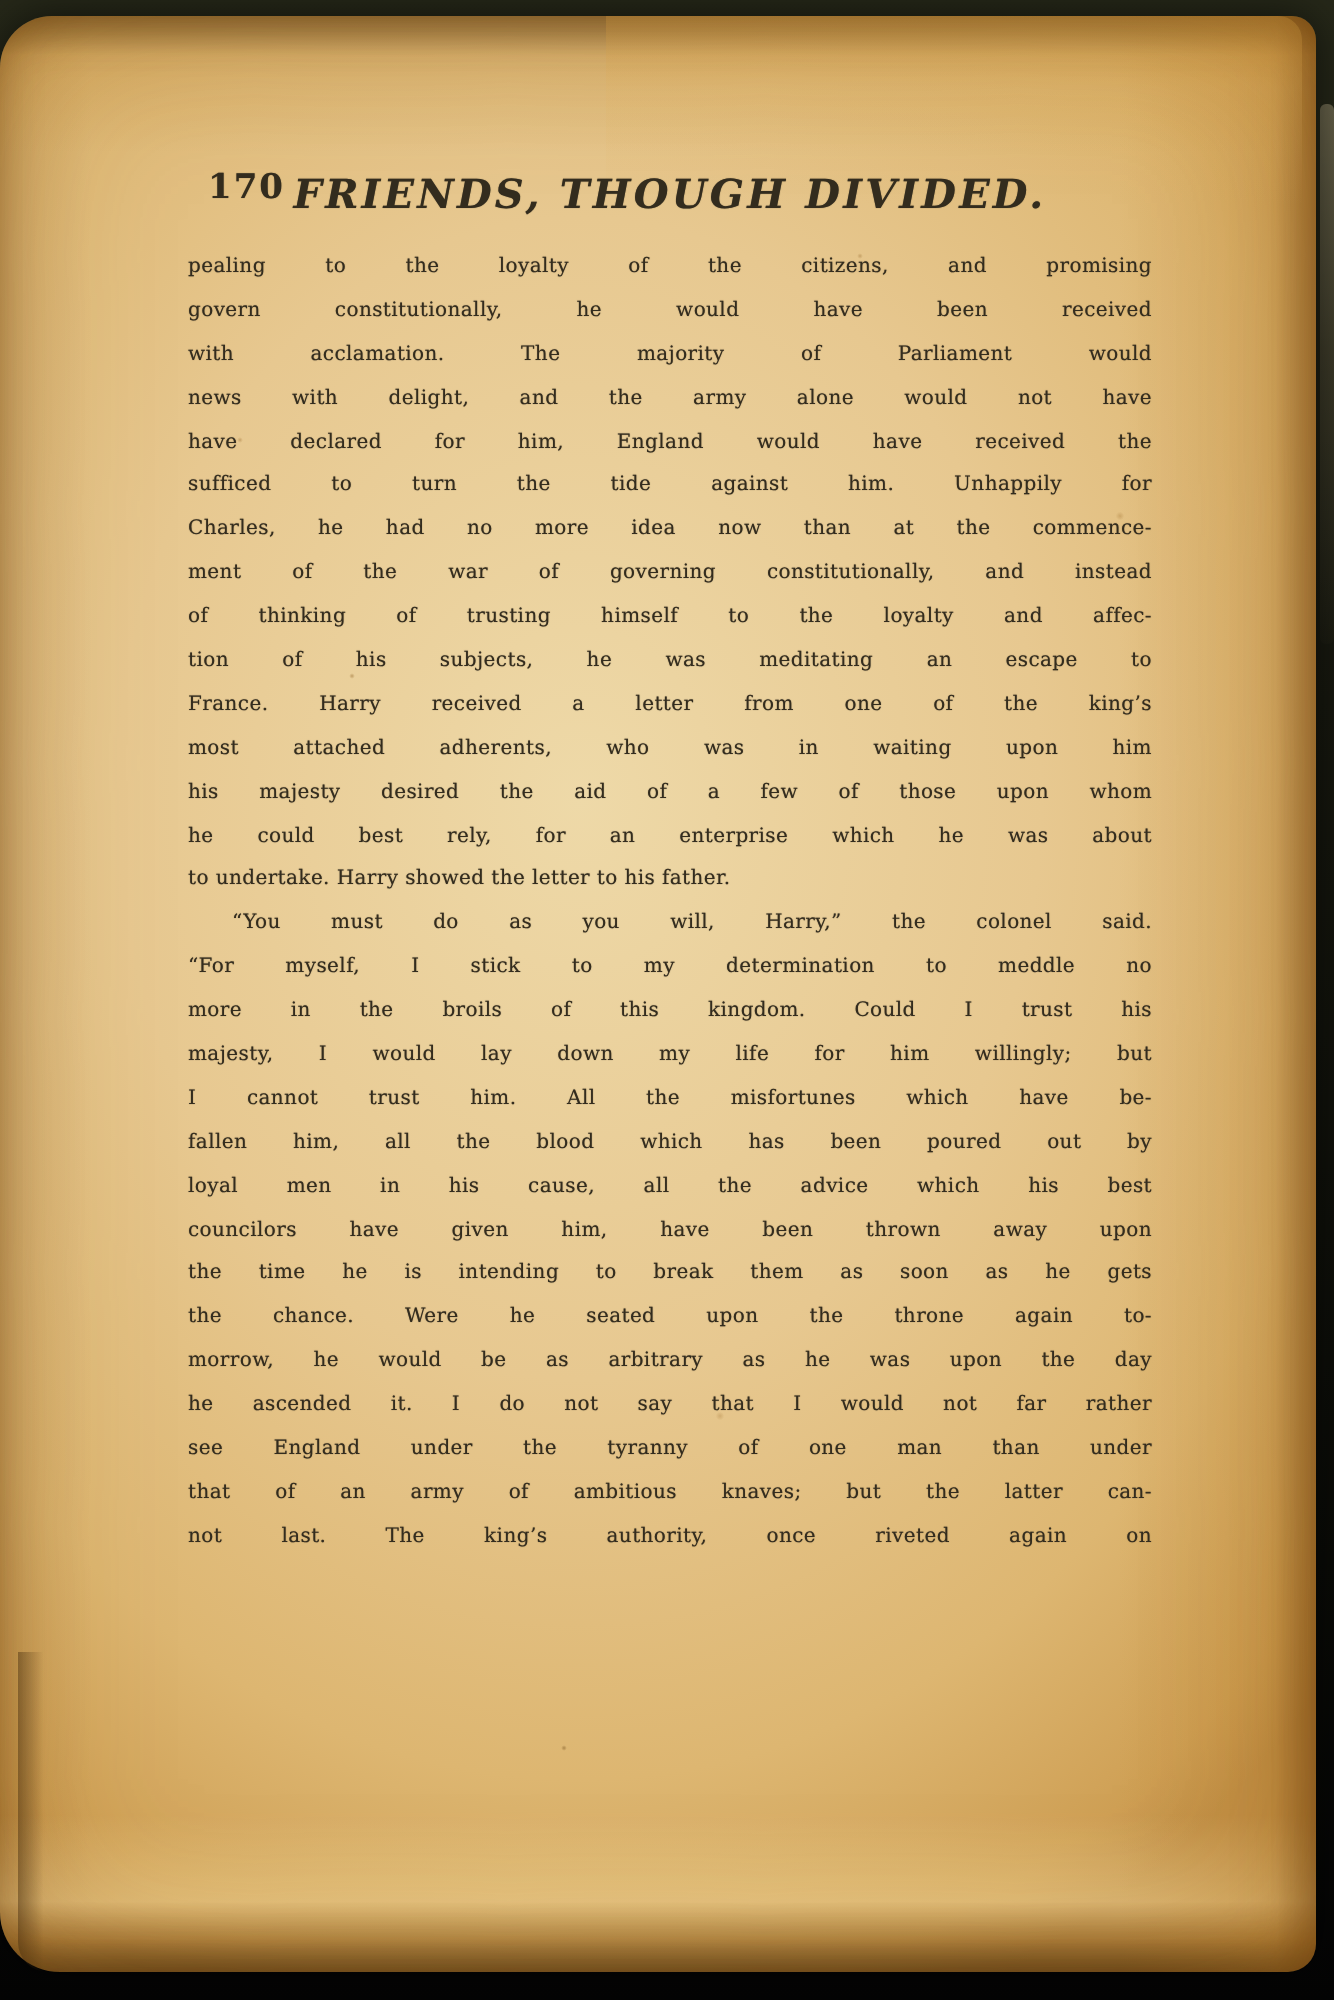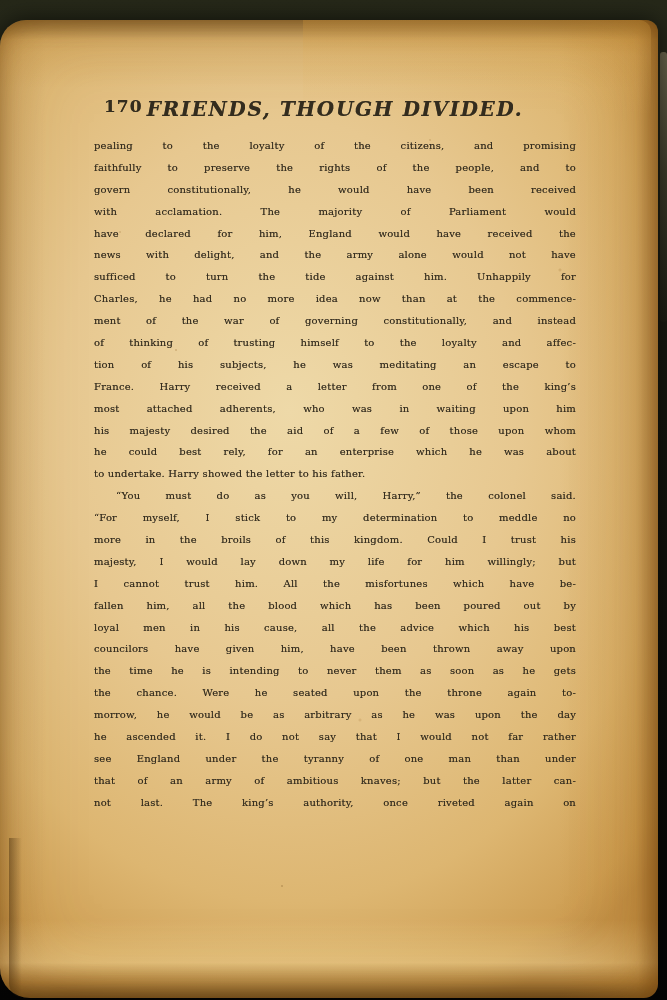--- a/index.html
+++ b/index.html
@@ -37,21 +37,20 @@
       
       linear-gradient(90deg, rgba(120,72,16,0.15) 0%, rgba(120,72,16,0) 7%),
       
       radial-gradient(ellipse 78% 66% at 44% 40%, #eed9a8 0%, #e7c890 45%, #ddb671 76%, #cfa055 94%, #c3924a 100%);
     box-shadow:
       inset 0 0 85px rgba(146, 95, 25, 0.25),
       inset -16px 0 32px -8px rgba(118, 70, 14, 0.35),
       inset 0 -12px 26px -6px rgba(100, 60, 15, 0.42),
       inset 0 12px 24px -8px rgba(110, 66, 16, 0.45),
       0 0 22px rgba(0, 0, 0, 0.6);
-    margin-top: 12px;
   }
 
   
   .curve-band {
     position: absolute;
     left: 46%; right: 1%; top: 0;
     height: 95px;
     border-top-right-radius: 12px;
     background: linear-gradient(180deg, rgba(205,148,58,0.32) 0%, rgba(224,178,98,0.18) 38%, rgba(224,178,98,0) 100%);
   }
@@ -135,44 +134,43 @@
     <div class="speckles"></div>
     <div class="crease-left"></div>
 
     <div class="header">
       <span class="page-number">170</span>
       <span class="running-title">FRIENDS, THOUGH DIVIDED.</span>
     </div>
 
     <div class="text-block">
       <div class="line">pealing to the loyalty of the citizens, and promising</div>
-      <div class="line">faithfully to preserve the rights of the people, and to</div>
       <div class="line">govern constitutionally, he would have been received</div>
       <div class="line">with acclamation. The majority of Parliament would</div>
+      <div class="line">news with delight, and the army alone would not have</div>
       <div class="line">have declared for him, England would have received the</div>
-      <div class="line">news with delight, and the army alone would not have</div>
       <div class="line">sufficed to turn the tide against him. Unhappily for</div>
       <div class="line">Charles, he had no more idea now than at the commence-</div>
       <div class="line">ment of the war of governing constitutionally, and instead</div>
       <div class="line">of thinking of trusting himself to the loyalty and affec-</div>
       <div class="line">tion of his subjects, he was meditating an escape to</div>
       <div class="line">France. Harry received a letter from one of the king’s</div>
       <div class="line">most attached adherents, who was in waiting upon him</div>
       <div class="line">his majesty desired the aid of a few of those upon whom</div>
       <div class="line">he could best rely, for an enterprise which he was about</div>
       <div class="line para-end">to undertake. Harry showed the letter to his father.</div>
       <div class="line indent">“You must do as you will, Harry,” the colonel said.</div>
       <div class="line">“For myself, I stick to my determination to meddle no</div>
       <div class="line">more in the broils of this kingdom. Could I trust his</div>
       <div class="line">majesty, I would lay down my life for him willingly; but</div>
       <div class="line">I cannot trust him. All the misfortunes which have be-</div>
       <div class="line">fallen him, all the blood which has been poured out by</div>
       <div class="line">loyal men in his cause, all the advice which his best</div>
       <div class="line">councilors have given him, have been thrown away upon</div>
-      <div class="line">the time he is intending to never them as soon as he gets</div>
+      <div class="line">the time he is intending to break them as soon as he gets</div>
       <div class="line">the chance. Were he seated upon the throne again to-</div>
       <div class="line">morrow, he would be as arbitrary as he was upon the day</div>
       <div class="line">he ascended it. I do not say that I would not far rather</div>
       <div class="line">see England under the tyranny of one man than under</div>
       <div class="line">that of an army of ambitious knaves; but the latter can-</div>
       <div class="line">not last. The king’s authority, once riveted again on</div>
     </div>
   </div>
 </div>
 

